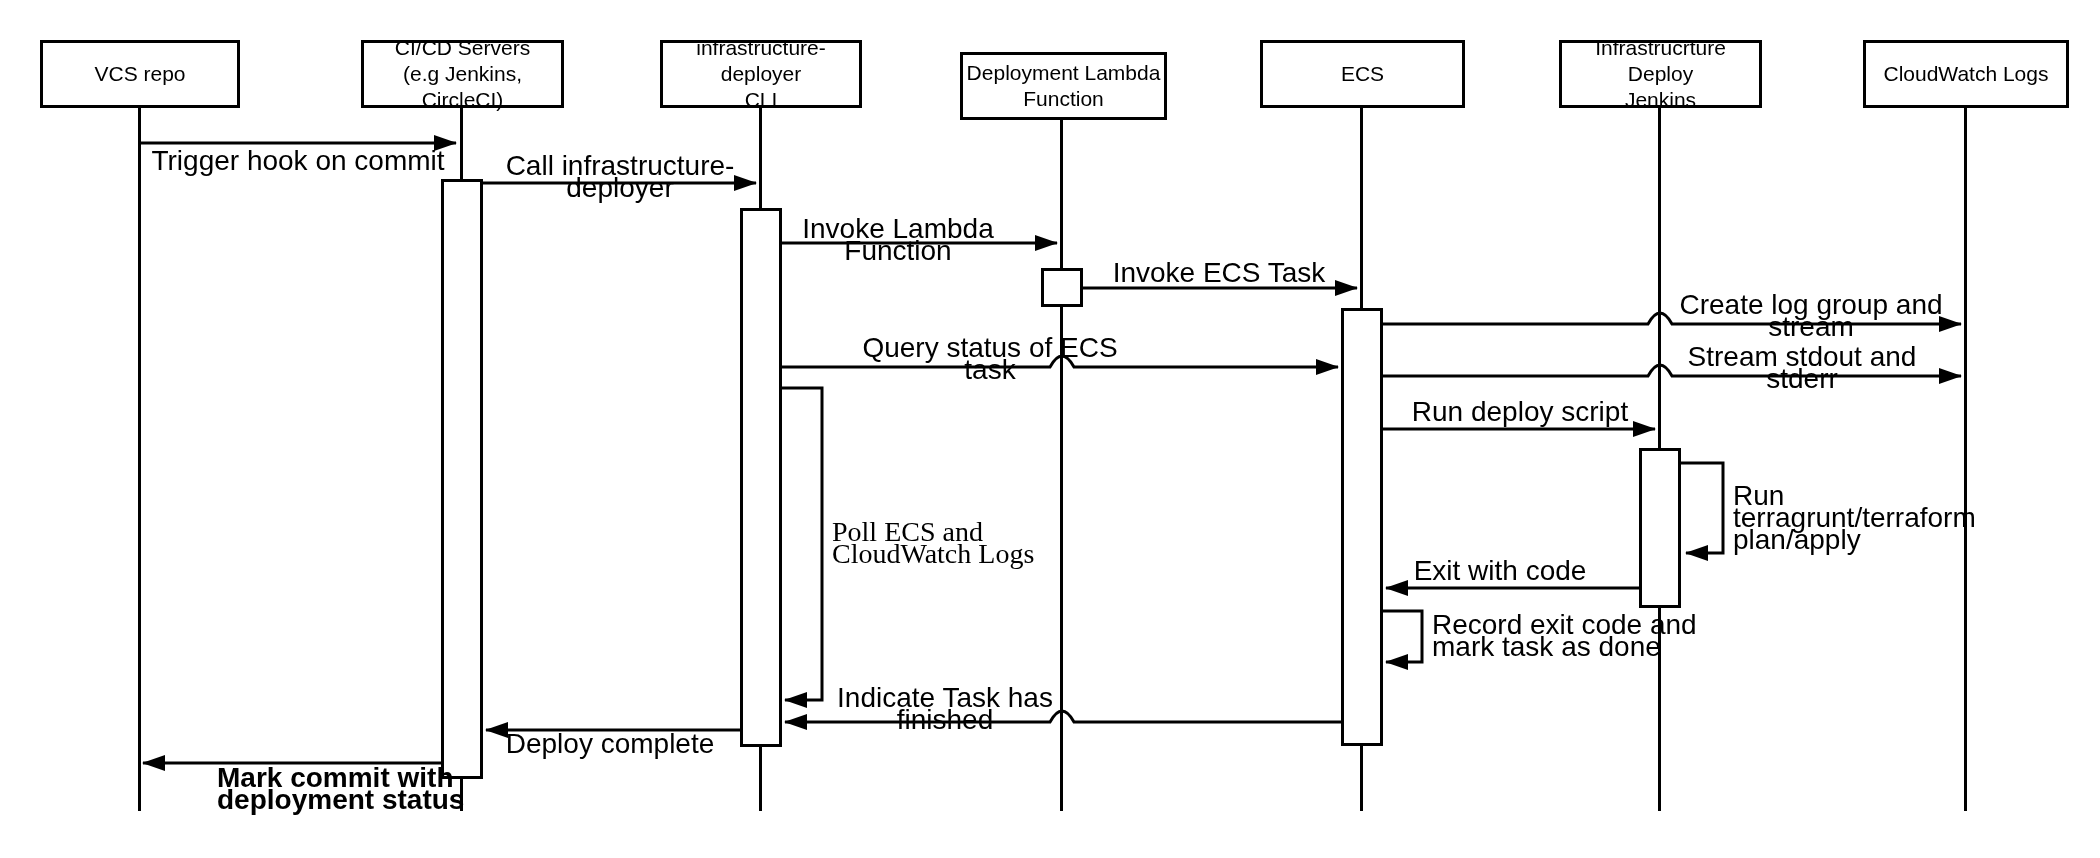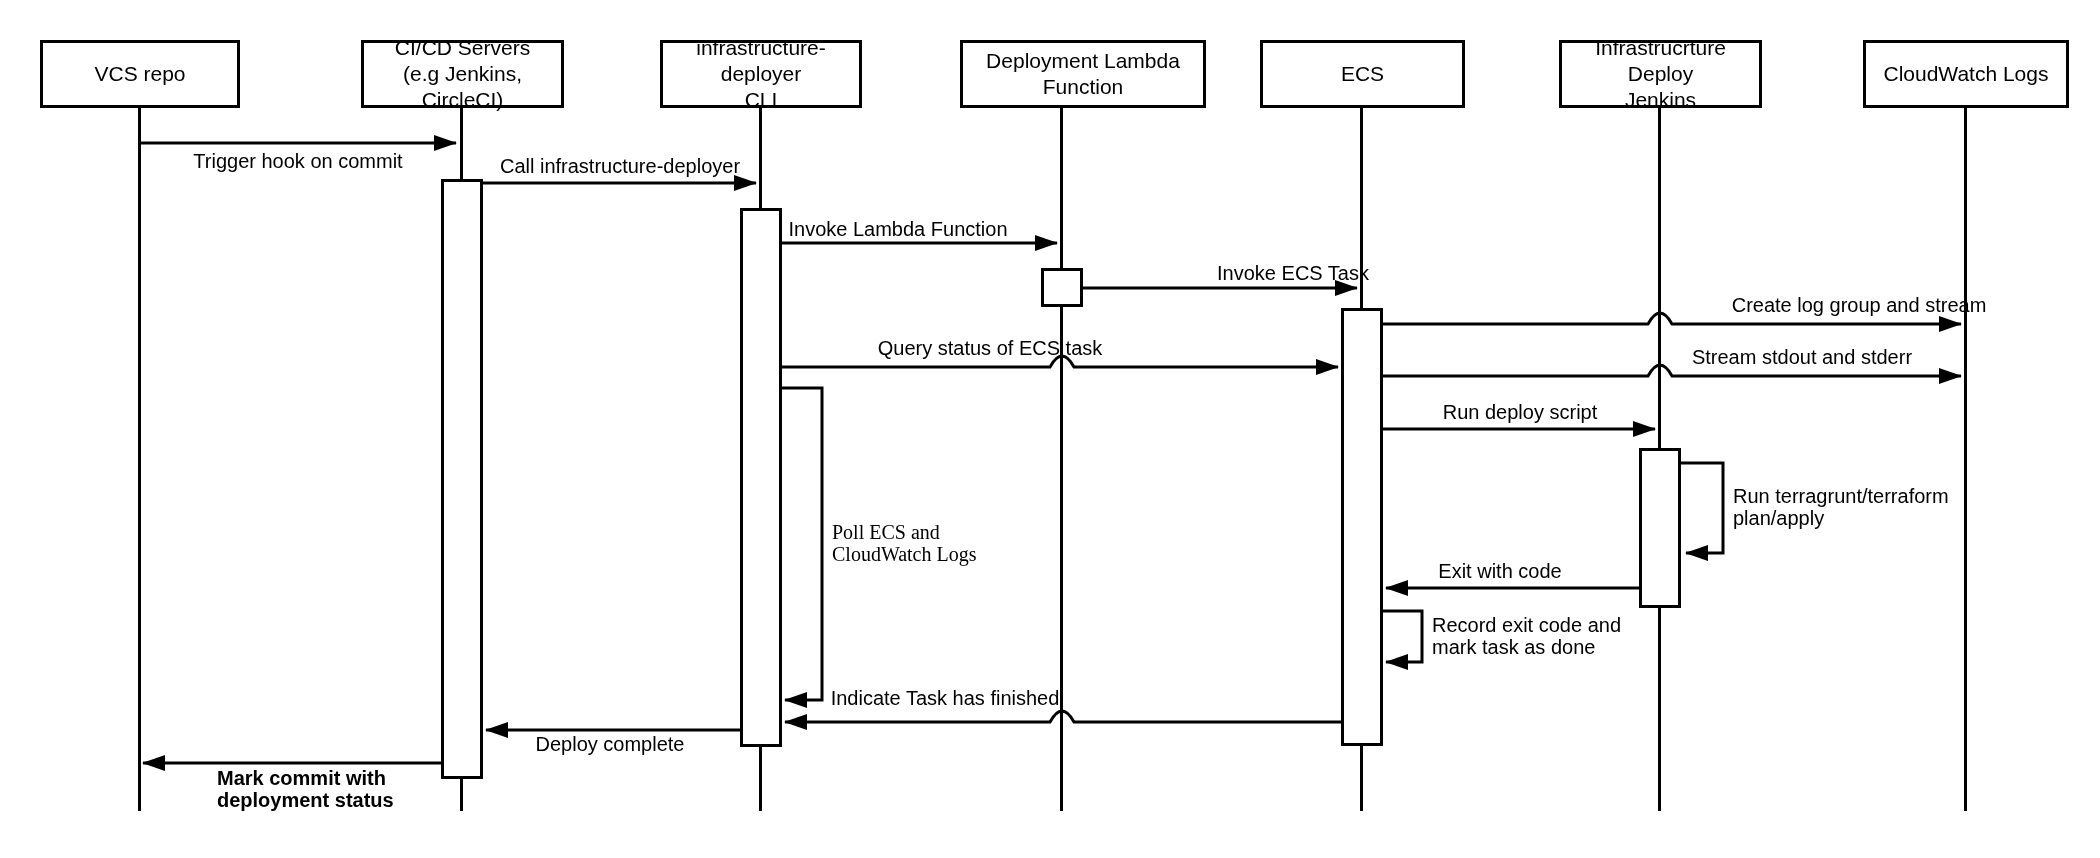--- a/index.html
+++ b/index.html
@@ -8,35 +8,35 @@
     font-family:"Liberation Sans", sans-serif;color:#000;
   }
   .pbox{
     position:absolute;top:40px;height:68px;border:3px solid #000;background:#fff;
     box-sizing:border-box;display:flex;align-items:center;justify-content:center;
     text-align:center;font-size:21px;line-height:26px;white-space:pre-line;z-index:2;
   }
   .lifeline{position:absolute;top:108px;height:703px;width:3px;background:#000;z-index:1;}
   .activation{position:absolute;border:3px solid #000;background:#fff;box-sizing:border-box;z-index:3;}
   .arrows{position:absolute;left:0;top:0;z-index:4;}
-  .msg-label{position:absolute;font-size:20px;line-height:22px;white-space:pre-line;z-index:5;}
+  .msg-label{position:absolute;font-size:28px;line-height:22px;white-space:pre-line;z-index:5;}
   .msg-label.center{text-align:center;}
   .msg-label.left{text-align:left;}
 </style>
 </head>
 <body>
 
 <div class="canvas">
 
   <div class="pbox" style="left:361px;width:203px;">CI/CD Servers
 (e.g Jenkins, CircleCI)</div>
   <div class="pbox" style="left:40px;width:200px;">VCS repo</div>
   <div class="pbox" style="left:660px;width:202px;">infrastructure-deployer
 CLI</div>
-  <div class="pbox" style="left:960px;width:246px;">Deployment Lambda
+  <div class="pbox" style="left:960px;width:207px;margin-top:12px;">Deployment Lambda
 Function</div>
   <div class="pbox" style="left:1260px;width:205px;">ECS</div>
   <div class="pbox" style="left:1559px;width:203px;">Infrastrucrture Deploy
 Jenkins</div>
   <div class="pbox" style="left:1863px;width:206px;">CloudWatch Logs</div>
 
   <div class="lifeline" style="left:138px;"></div>
   <div class="lifeline" style="left:460px;"></div>
   <div class="lifeline" style="left:759px;"></div>
   <div class="lifeline" style="left:1060px;"></div>
@@ -71,22 +71,22 @@
       <path d="M782,388 L822,388 L822,700 L785,700" marker-end="url(#arr)"></path>
       <path d="M1341,722 L1074,722 Q1062,700 1050,722 L785,722" marker-end="url(#arr)"></path>
       <path d="M740,730 L486,730" marker-end="url(#arr)"></path>
       <path d="M441,763 L143,763" marker-end="url(#arr)"></path>
     </g>
   </svg>
 
   <div class="msg-label center" style="left:148px;top:150px;width:300px;">Trigger hook on commit</div>
   <div class="msg-label center" style="left:470px;top:155px;width:300px;">Call infrastructure-deployer</div>
   <div class="msg-label center" style="left:748px;top:218px;width:300px;">Invoke Lambda Function</div>
-  <div class="msg-label center" style="left:1069px;top:262px;width:300px;text-align:right;">Invoke ECS Task</div>
-  <div class="msg-label center" style="left:1661px;top:294px;width:300px;padding-left:48px;">Create log group and stream</div>
+  <div class="msg-label center" style="left:1069px;top:262px;width:300px;">Invoke ECS Task</div>
+  <div class="msg-label center" style="left:1661px;top:294px;width:300px;">Create log group and stream</div>
   <div class="msg-label center" style="left:840px;top:337px;width:300px;">Query status of ECS task</div>
   <div class="msg-label center" style="left:1652px;top:346px;width:300px;">Stream stdout and stderr</div>
   <div class="msg-label center" style="left:1370px;top:401px;width:300px;">Run deploy script</div>
   <div class="msg-label left" style="left:1733px;top:485px;width:280px;">Run terragrunt/terraform
 plan/apply</div>
   <div class="msg-label center" style="left:1350px;top:560px;width:300px;">Exit with code</div>
   <div class="msg-label left" style="left:1432px;top:614px;width:280px;">Record exit code and
 mark task as done</div>
   <div class="msg-label left" style="left:832px;top:521px;width:280px;font-family:Liberation Serif, serif;">Poll ECS and
 CloudWatch Logs</div>

